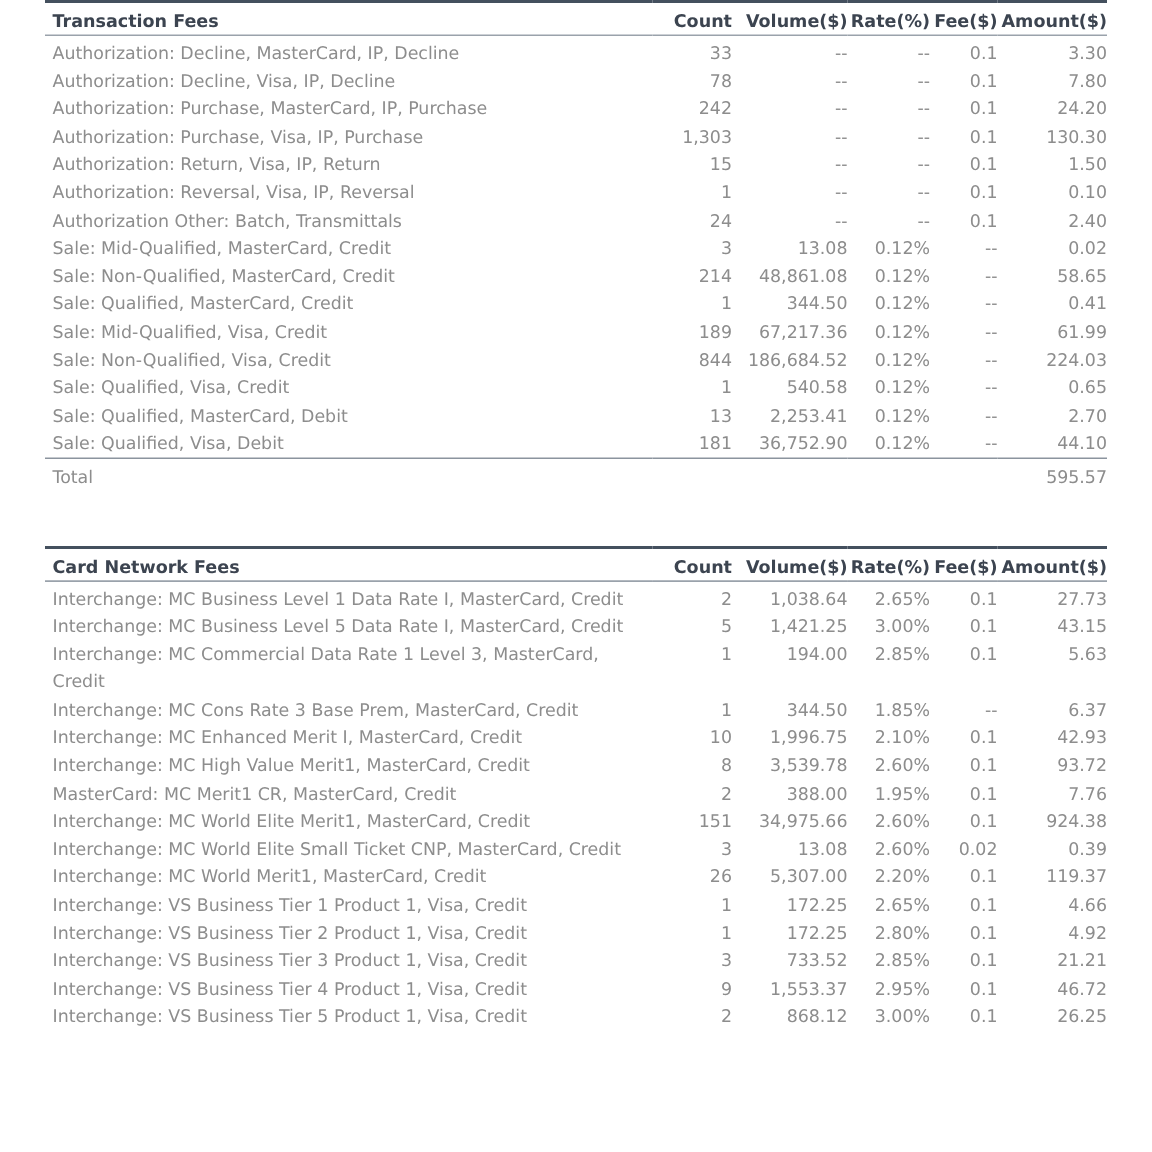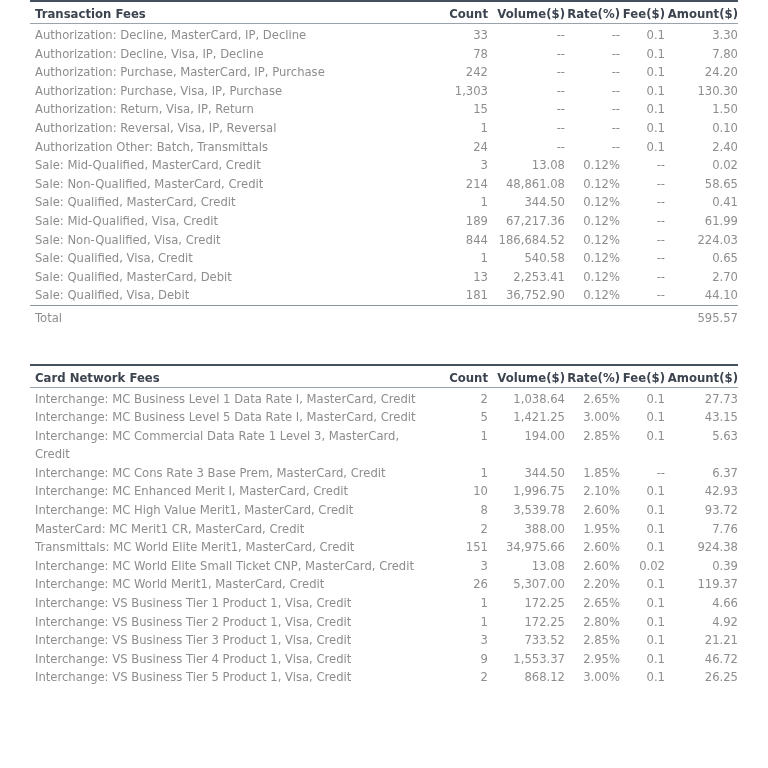--- a/index.html
+++ b/index.html
@@ -323,21 +323,21 @@
             </tr>
             <tr class="row">
               <td class="label">MasterCard: MC Merit1 CR, MasterCard, Credit</td>
               <td class="num">2</td>
               <td class="num">388.00</td>
               <td class="num">1.95%</td>
               <td class="num">0.1</td>
               <td class="num">7.76</td>
             </tr>
             <tr class="row">
-              <td class="label">Transmittals: MC World Elite Merit1, MasterCard, Credit</td>
+              <td class="label">Interchange: MC World Elite Merit1, MasterCard, Credit</td>
               <td class="num">151</td>
               <td class="num">34,975.66</td>
               <td class="num">2.60%</td>
               <td class="num">0.1</td>
               <td class="num">924.38</td>
             </tr>
             <tr class="row">
               <td class="label">Interchange: MC World Elite Small Ticket CNP, MasterCard, Credit</td>
               <td class="num">3</td>
               <td class="num">13.08</td>

